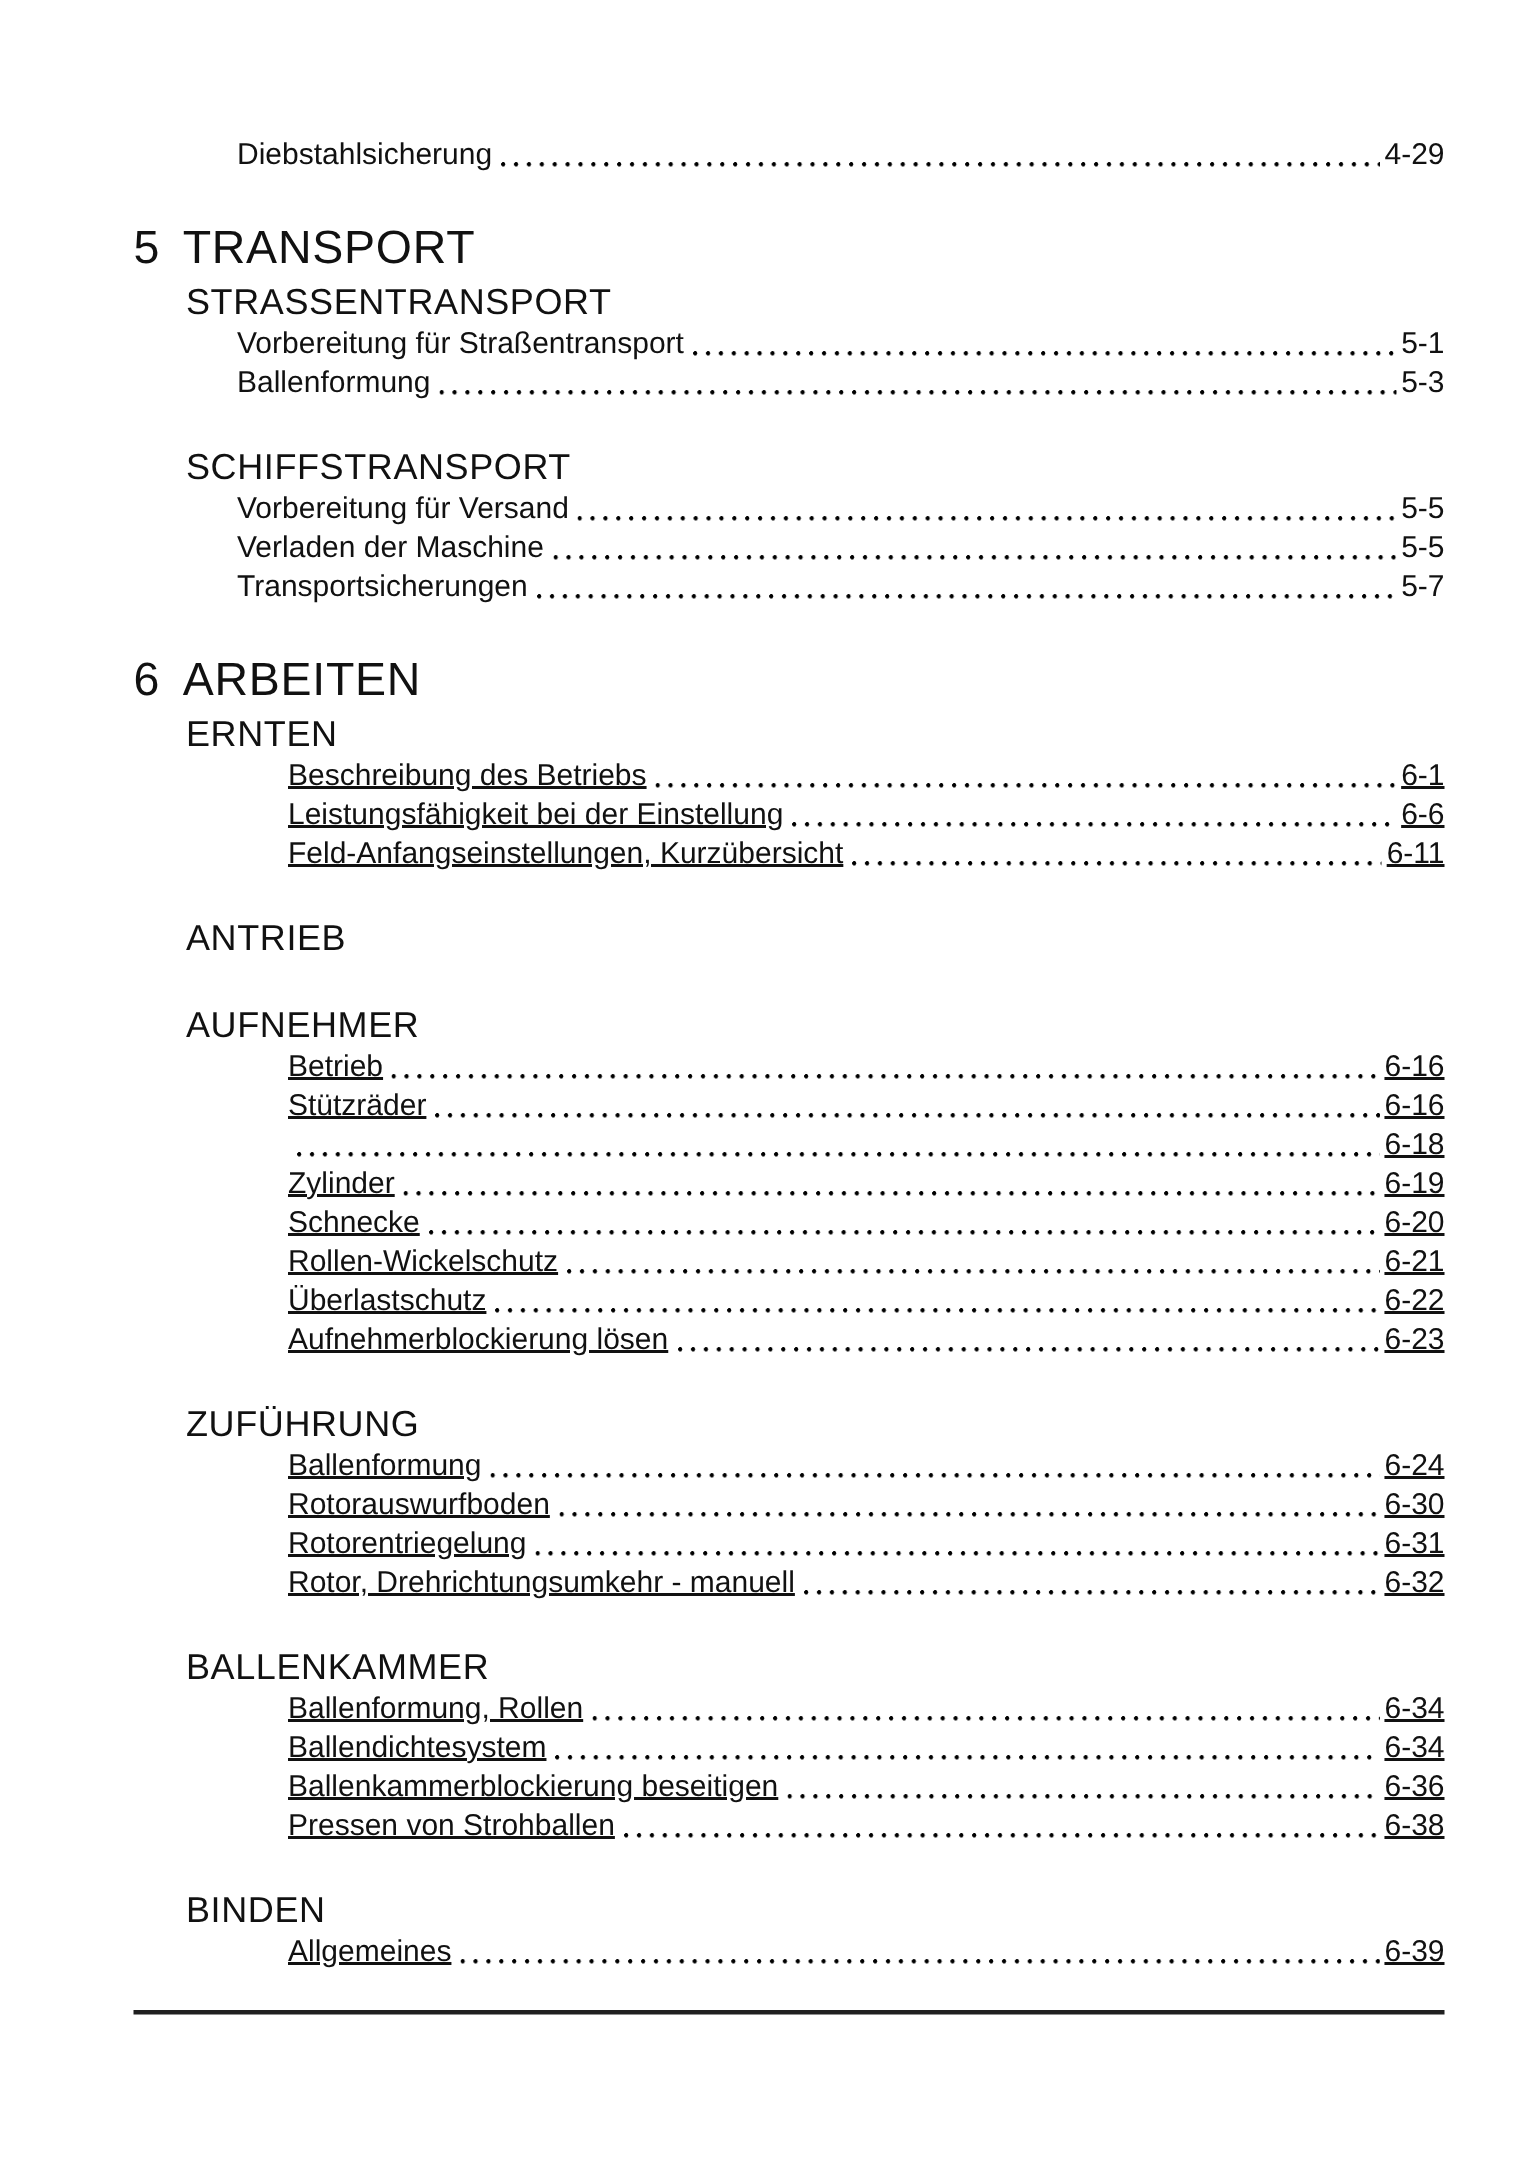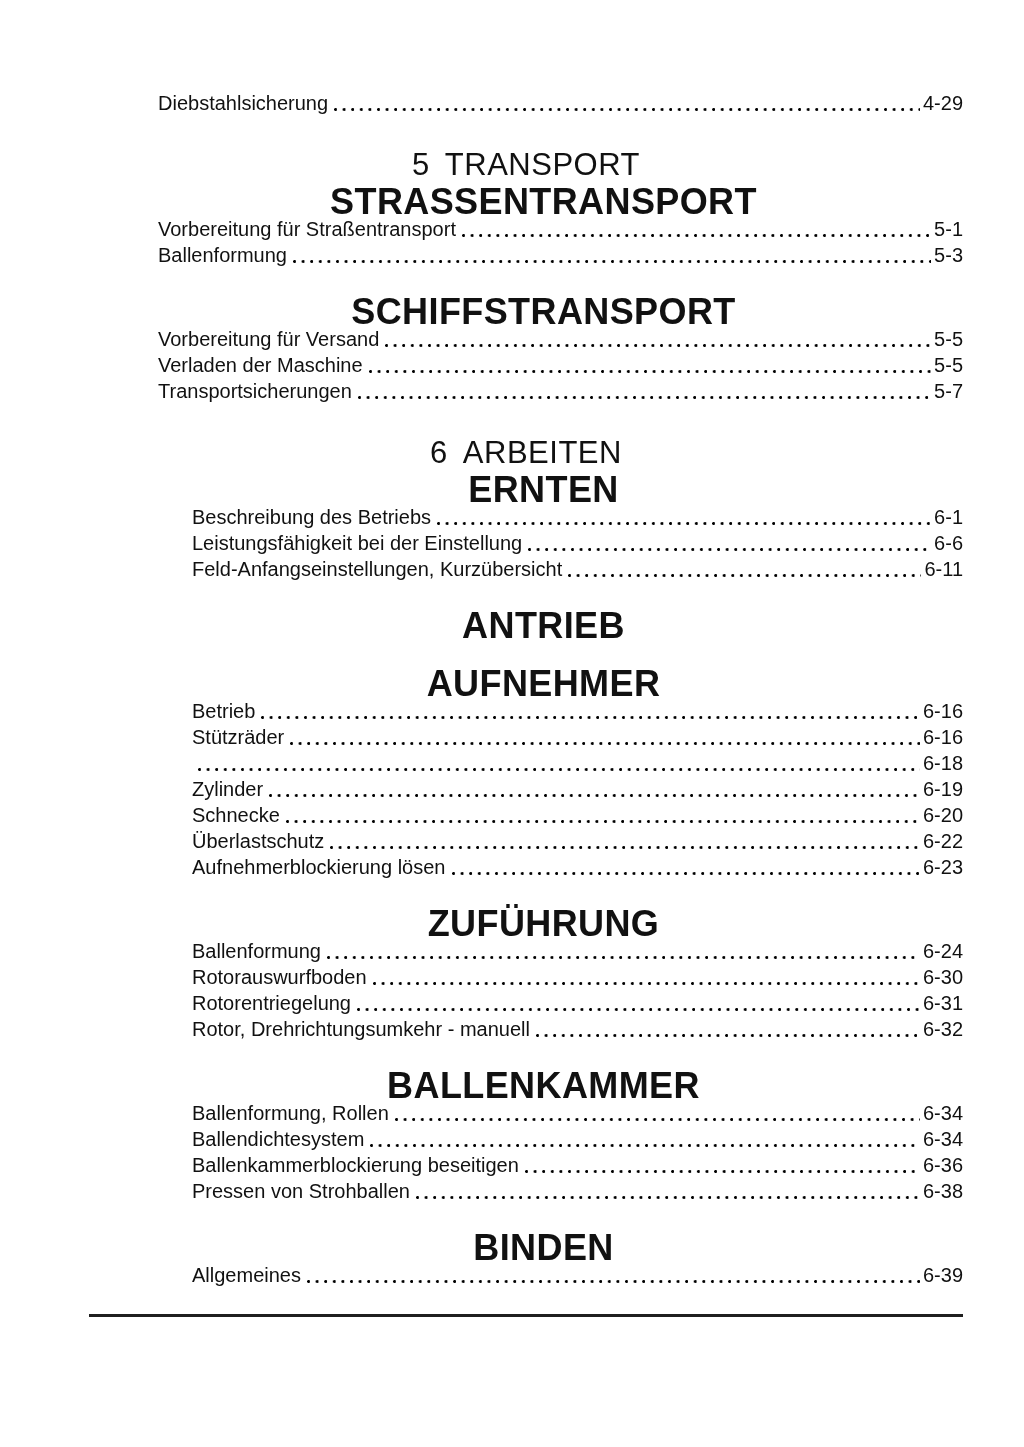--- a/index.html
+++ b/index.html
@@ -10,47 +10,47 @@
     -webkit-font-smoothing: antialiased;
   }
   .page {
     position: relative;
     width: 1024px;
     height: 1447px;
     background: #ffffff;
     padding: 90px 61px 0 89px;
     overflow: hidden;
   }
-  .chapter { margin-top: 32px; text-align: center; }
+  .chapter { margin-top: 32px; }
   .chapter-heading {
     font-size: 31px;
     line-height: 34px;
     font-weight: 400;
     letter-spacing: 0.5px;
     margin-bottom: 6px;
     white-space: nowrap;
   }
   .chapter-number { display: inline-block; margin-right: 15px; }
   .section + .section { margin-top: 30px; }
   .section-title {
-    font-size: 36px;
+    font-size: 24px;
     line-height: 28px;
-    font-weight: 700;
+    font-weight: 400;
     letter-spacing: 0.4px;
     padding-left: 35px;
     white-space: nowrap;
   }
   .entry {
     display: flex;
     align-items: flex-end;
     font-size: 20px;
     line-height: 26px;
   }
   .indent-1 { padding-left: 69px; }
-  .indent-2 { padding-left: 103px; }
+  .indent-2 { padding-left: 103px; text-decoration: underline; }
   .entry-label { white-space: nowrap; }
   .entry-page { white-space: nowrap; }
   .leader {
     flex: 1 1 auto;
     height: 3px;
     margin: 0 3px 5px 6px;
     background-image: radial-gradient(circle at 1.5px 1.5px, #000 1.25px, transparent 1.6px);
     background-size: 8.6px 3px;
     background-repeat: repeat-x;
     background-position: left bottom;
@@ -159,20 +159,25 @@
         <span class="entry-label">Zylinder</span>
         <span class="leader"></span>
         <span class="entry-page">6-19</span>
       </div>
       <div class="entry indent-2">
         <span class="entry-label">Schnecke</span>
         <span class="leader"></span>
         <span class="entry-page">6-20</span>
       </div>
       <div class="entry indent-2">
+        <span class="entry-label">Rollen-Wickelschutz</span>
+        <span class="leader"></span>
+        <span class="entry-page">6-21</span>
+      </div>
+      <div class="entry indent-2">
         <span class="entry-label">Überlastschutz</span>
         <span class="leader"></span>
         <span class="entry-page">6-22</span>
       </div>
       <div class="entry indent-2">
         <span class="entry-label">Aufnehmerblockierung lösen</span>
         <span class="leader"></span>
         <span class="entry-page">6-23</span>
       </div>
     </div>

